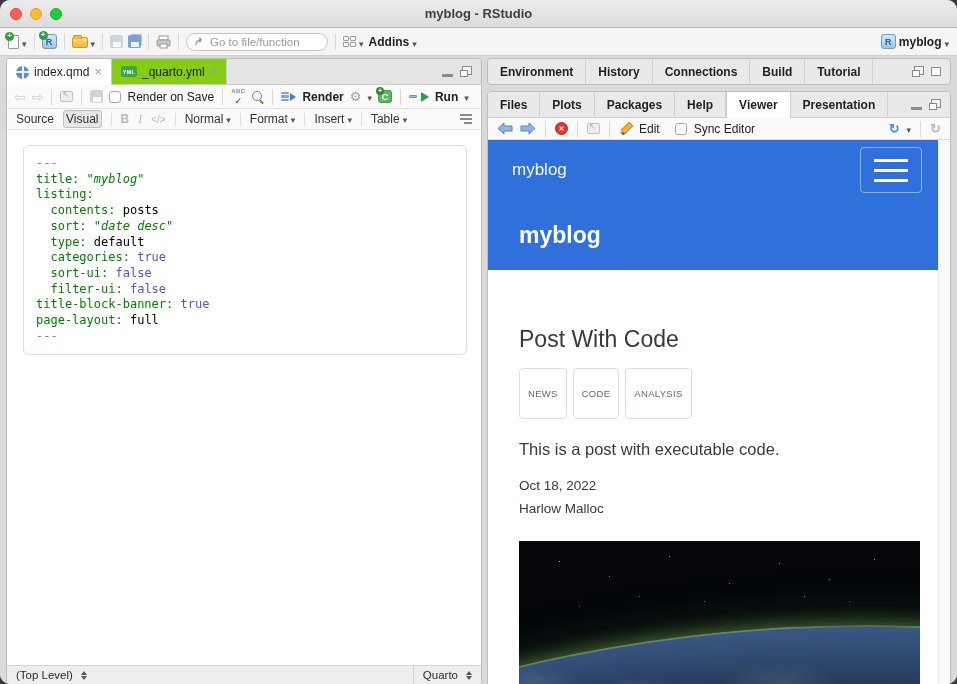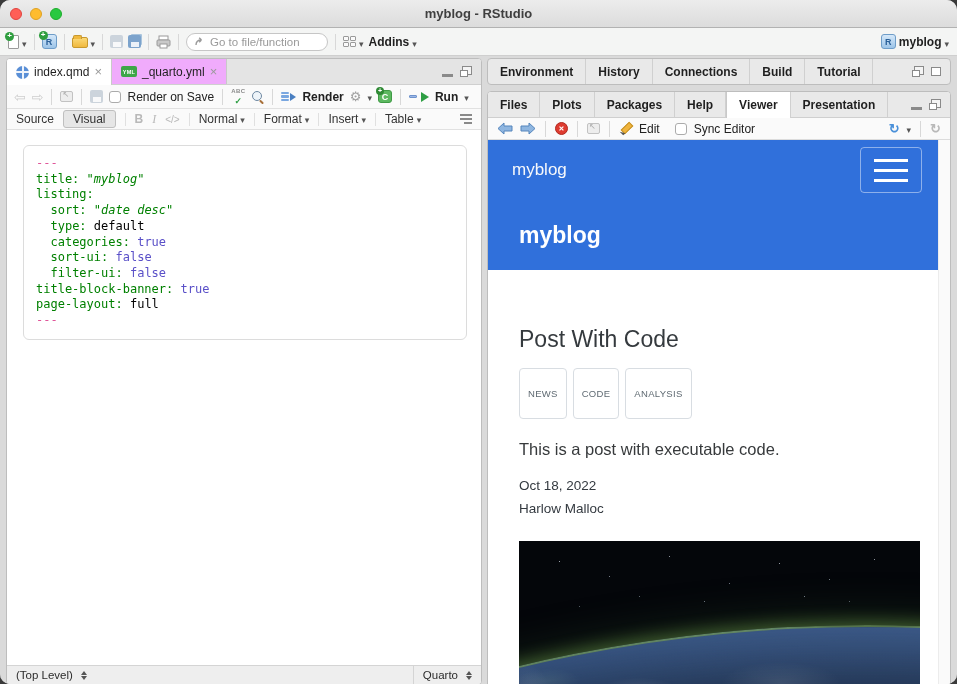--- a/index.html
+++ b/index.html
@@ -48,21 +48,21 @@
   
   .workspace { flex:1; background:#dadada; padding:2px 6px 7px 6px; display:flex; gap:5px; }
   .left-col  { width:478px; display:flex; flex-direction:column; gap:4px; }
   .right-col { flex:1; display:flex; flex-direction:column; gap:6px; }
   .pane { background:#fff; border:1px solid #bdbdbd; border-radius:4px; overflow:hidden; }
 
   
   .source-pane { flex:1; display:flex; flex-direction:column; }
   .doc-tabbar { height:26px; flex:0 0 26px; background:#e4e4e4; display:flex; align-items:stretch; border-bottom:1px solid #cfcfcf; }
   .doc-tab { display:flex; align-items:center; gap:5px; padding:0 9px; font-size:12px; color:#1f1f1f;
-             border-right:1px solid #c9c9c9; background:#f0abfc; }
+             border-right:1px solid #c9c9c9; background:#84cc16; }
   .doc-tab.active { background:#fff; margin-bottom:-1px; }
   .tab-close::after { content:"×"; color:#9a9a9a; font-size:13px; line-height:1; }
   .q-icon { width:13px; height:13px; border-radius:50%; background:#5a8fd6; position:relative; }
   .q-icon::before { content:""; position:absolute; left:0; top:5.5px; width:13px; height:2px; background:#eef3fa; }
   .q-icon::after  { content:""; position:absolute; left:5.5px; top:0; width:2px; height:13px; background:#eef3fa; }
   .yml-icon { width:16px; height:11px; background:#3da648; border-radius:2px; color:#fff; font-size:5.5px;
               font-weight:bold; display:flex; align-items:center; justify-content:center; letter-spacing:.3px; }
   .pane-controls { margin-left:auto; display:flex; gap:7px; align-items:center; padding-right:9px; }
   .icon-minbar { width:11px; height:3px; background:#8a8a8a; margin-top:7px; }
   .icon-restore { width:12px; height:11px; position:relative; }
@@ -102,21 +102,21 @@
                 color:#fff; font-size:9px; font-weight:bold; display:flex; align-items:center; justify-content:center;
                 position:relative; }
   .chunk-icon::before { content:"+"; position:absolute; left:-3px; top:-4px; width:8px; height:8px; border-radius:50%;
                         background:#2f8a35; font-size:7px; line-height:8px; text-align:center; }
   .run-dash { width:8px; height:3px; background:#9cb8e8; border:1px solid #6f93cc; border-radius:1px; }
   .run-tri  { width:0; height:0; border-top:5px solid transparent; border-bottom:5px solid transparent;
               border-left:8px solid #2e9e44; margin-left:-2px; }
 
   .format-toolbar { height:21px; flex:0 0 21px; background:#fafafa; border-bottom:1px solid #e1e1e1;
                     display:flex; align-items:center; padding:0 9px; gap:9px; font-size:12px; color:#333; }
-  .toggle-on { border:1px solid #bfbfbf; background:#e6e6e6; border-radius:3px; padding:1px 9px; }
+  .toggle-on { border:1px solid #bfbfbf; background:#e6e6e6; border-radius:3px; padding:1px 2px; }
   .fmt-dis { color:#b9b9b9; }
   .fmt-dis.b { font-weight:bold; }
   .fmt-dis.i { font-style:italic; font-family:"Liberation Serif",serif; }
   .fmt-sep { width:1px; height:13px; background:#e0e0e0; }
   .outline-icon { margin-left:auto; display:flex; flex-direction:column; gap:2px; align-items:flex-end; }
   .outline-icon i { height:2px; background:#8a8a8a; display:block; }
   .outline-icon i:nth-child(1){ width:12px; } .outline-icon i:nth-child(2){ width:12px; } .outline-icon i:nth-child(3){ width:8px; }
 
   .editor-area { flex:1; background:#fff; padding:15px 13px 0 16px; overflow:hidden; }
   .yaml-block { border:1px solid #dcdcdc; border-radius:6px; padding:10px 12px; width:444px;
@@ -369,20 +369,21 @@
               <i></i>
               <i></i>
             </span>
         </div>
 
         <div class="editor-area">
           <div class="yaml-block">
               <div class="cl-line"><span class="tk-dlm">---</span></div>
               <div class="cl-line"><span class="tk-key">title:</span><span class="tk-pln"> </span><span class="tk-str">"myblog"</span></div>
               <div class="cl-line"><span class="tk-key">listing:</span></div>
+              <div class="cl-line"><span class="tk-pln">  </span><span class="tk-key">contents:</span><span class="tk-pln"> posts</span></div>
               <div class="cl-line"><span class="tk-pln">  </span><span class="tk-key">sort:</span><span class="tk-pln"> </span><span class="tk-str">"date desc"</span></div>
               <div class="cl-line"><span class="tk-pln">  </span><span class="tk-key">type:</span><span class="tk-pln"> default</span></div>
               <div class="cl-line"><span class="tk-pln">  </span><span class="tk-key">categories:</span><span class="tk-pln"> </span><span class="tk-bool">true</span></div>
               <div class="cl-line"><span class="tk-pln">  </span><span class="tk-key">sort-ui:</span><span class="tk-pln"> </span><span class="tk-bool">false</span></div>
               <div class="cl-line"><span class="tk-pln">  </span><span class="tk-key">filter-ui:</span><span class="tk-pln"> </span><span class="tk-bool">false</span></div>
               <div class="cl-line"><span class="tk-key">title-block-banner:</span><span class="tk-pln"> </span><span class="tk-bool">true</span></div>
               <div class="cl-line"><span class="tk-key">page-layout:</span><span class="tk-pln"> full</span></div>
               <div class="cl-line"><span class="tk-dlm">---</span></div>
             </div>
         </div>

